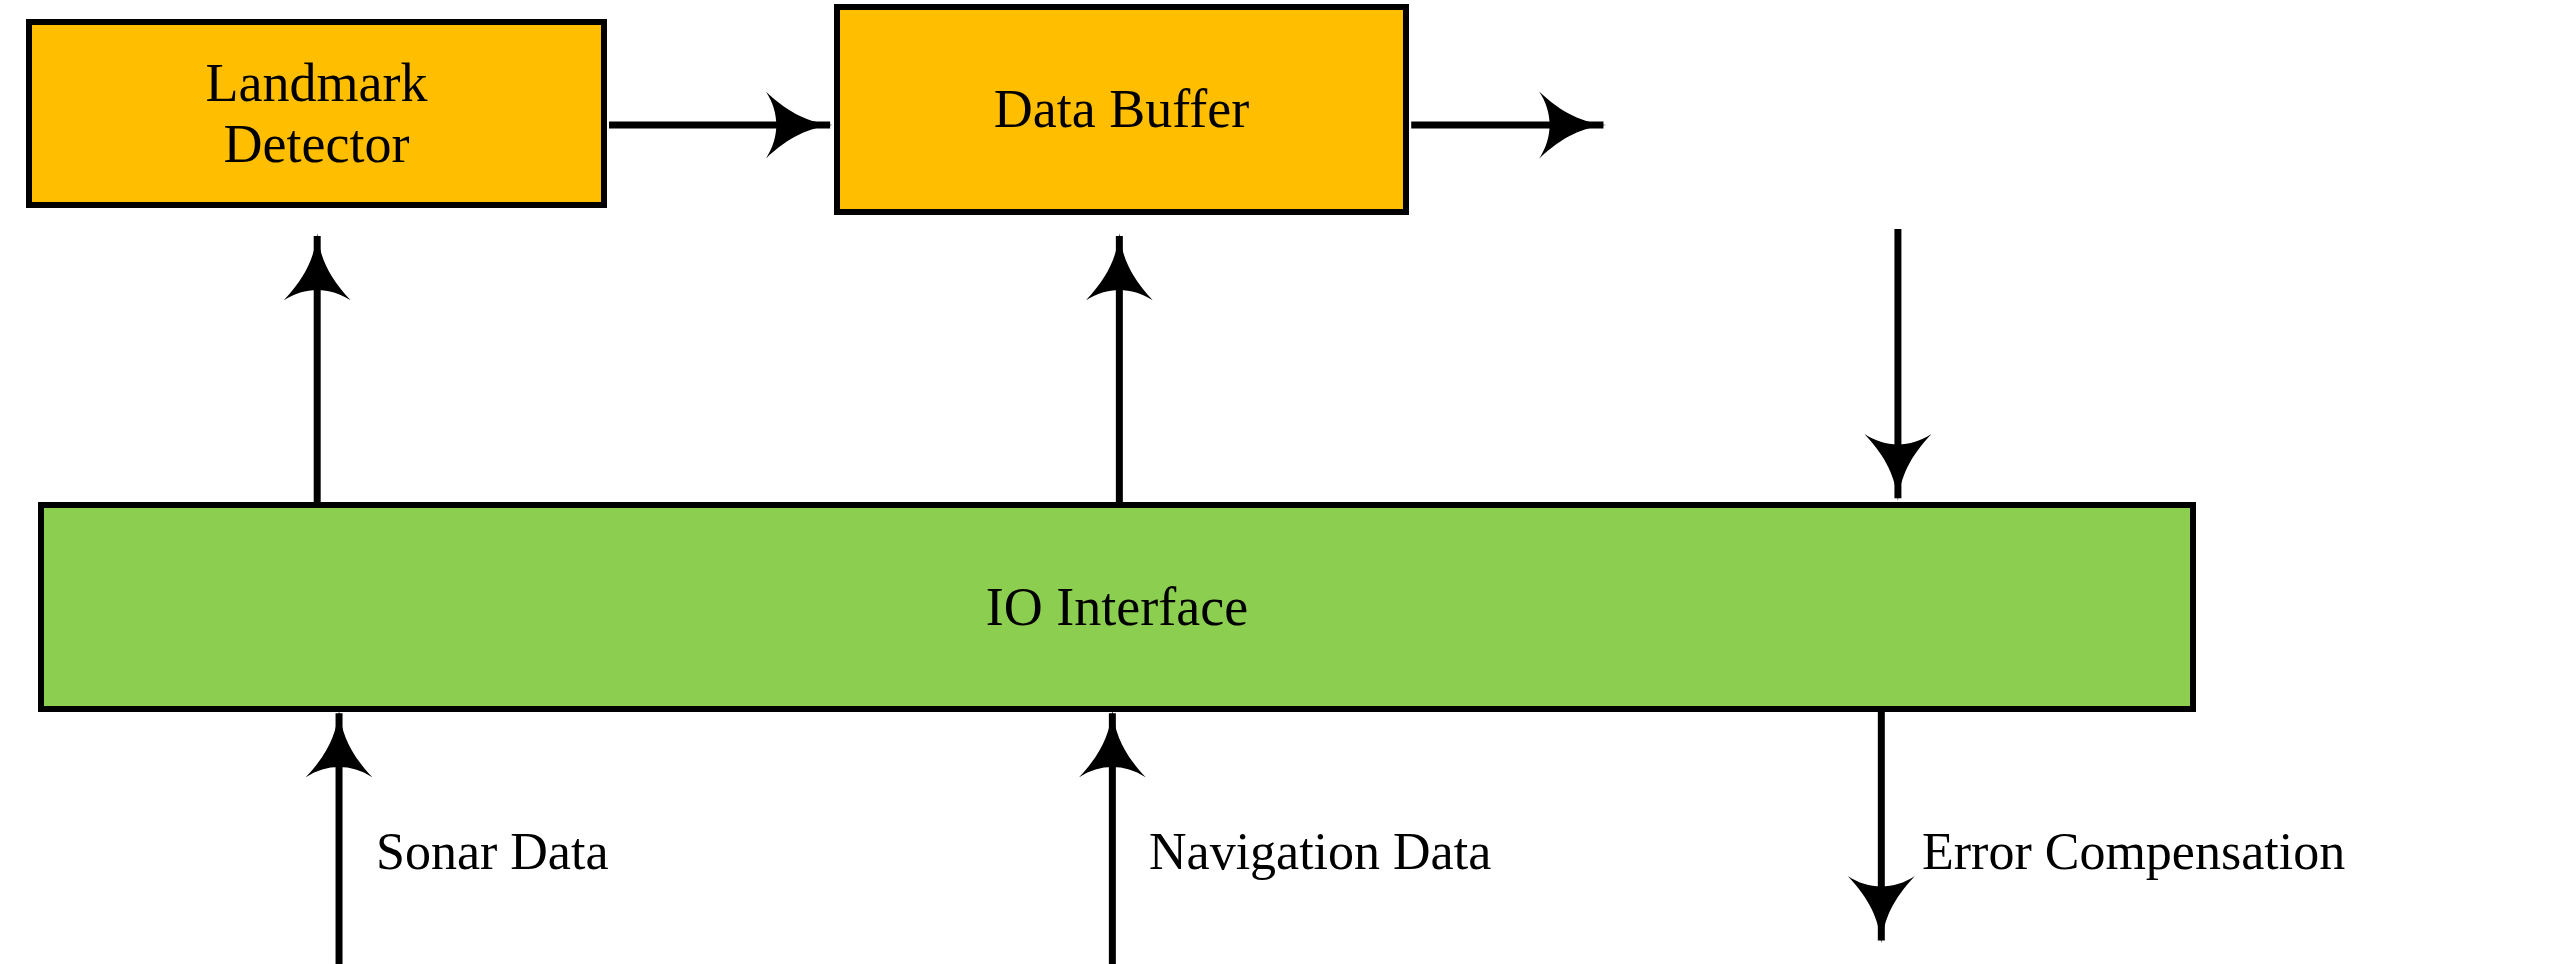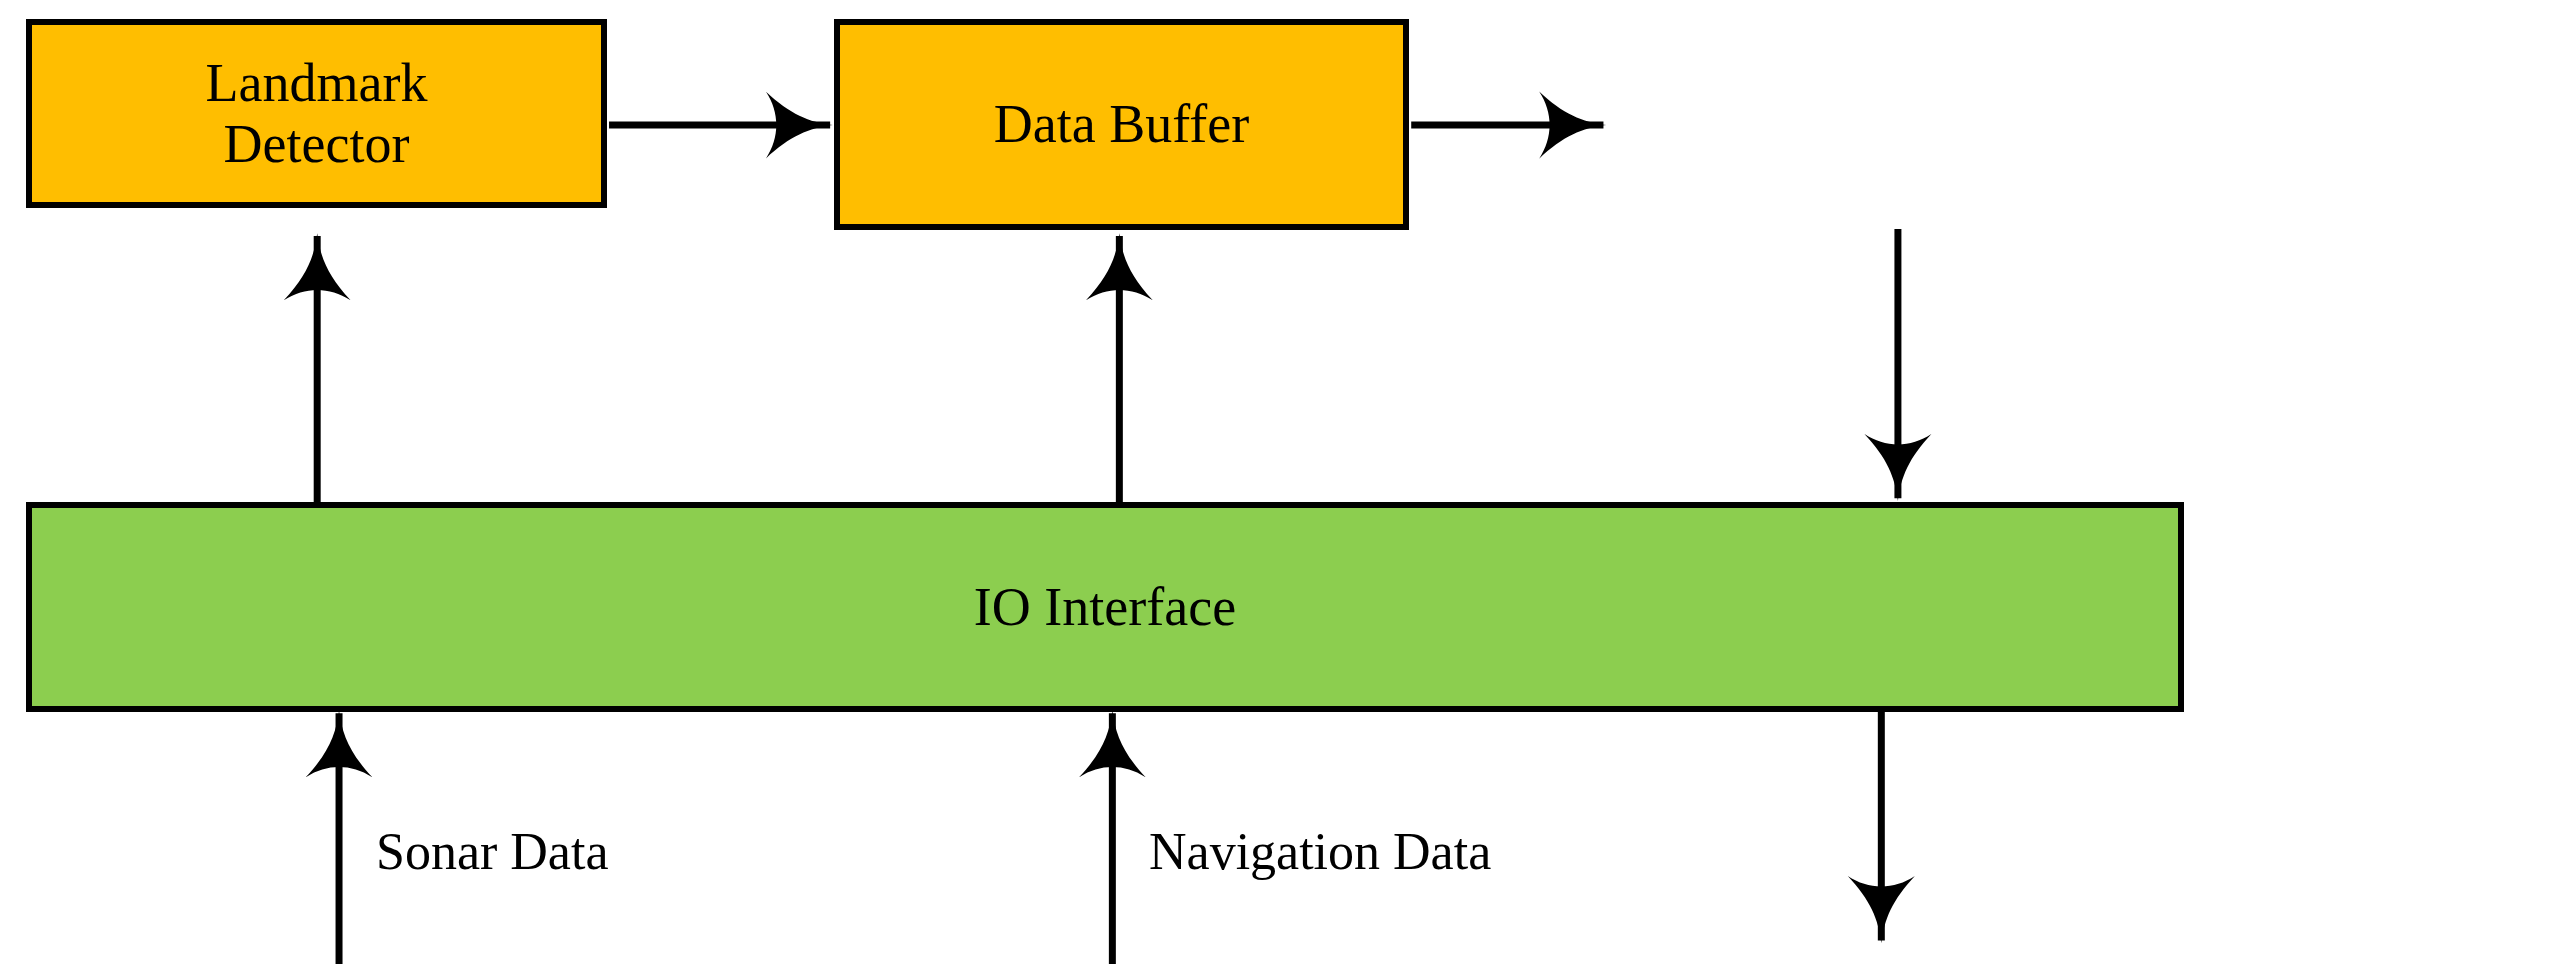--- a/index.html
+++ b/index.html
@@ -36,26 +36,27 @@
     color: #000000;
     line-height: 1.12;
   }
   .node-proc {
     background: #FFBE00;
     font-size: 54px;
   }
   .node-bus {
     background: #8CCE4F;
     font-size: 54px;
+    margin-left: 12px;
   }
   #node-landmark-detector {
     left: 26px;  top: 19px;  width: 581px;  height: 189px;
   }
   #node-data-buffer {
-    left: 834px; top: 19px;  width: 575px;  height: 211px;
+    left: 834px; top: 4px;  width: 575px;  height: 211px;
   }
   #node-ekf {
     left: 1608px; top: 19px; width: 577px;  height: 211px;
   }
   #node-io-interface {
     left: 26px;  top: 502px; width: 2158px; height: 210px;
   }
   .node-title {
     display: block;
     white-space: pre-line;
@@ -111,15 +112,16 @@
 
 
   <div class="node node-bus" id="node-io-interface">
     <span class="node-title">IO Interface</span>
   </div>
 
   <div class="edge-label" id="label-navigation-data">Navigation Data</div>
 
   <div class="edge-label" id="label-sonar-data">Sonar Data</div>
 
+  <div class="edge-label" id="label-error-compensation">Error Compensation</div>
 
 </div>
 
 
 </body></html>

